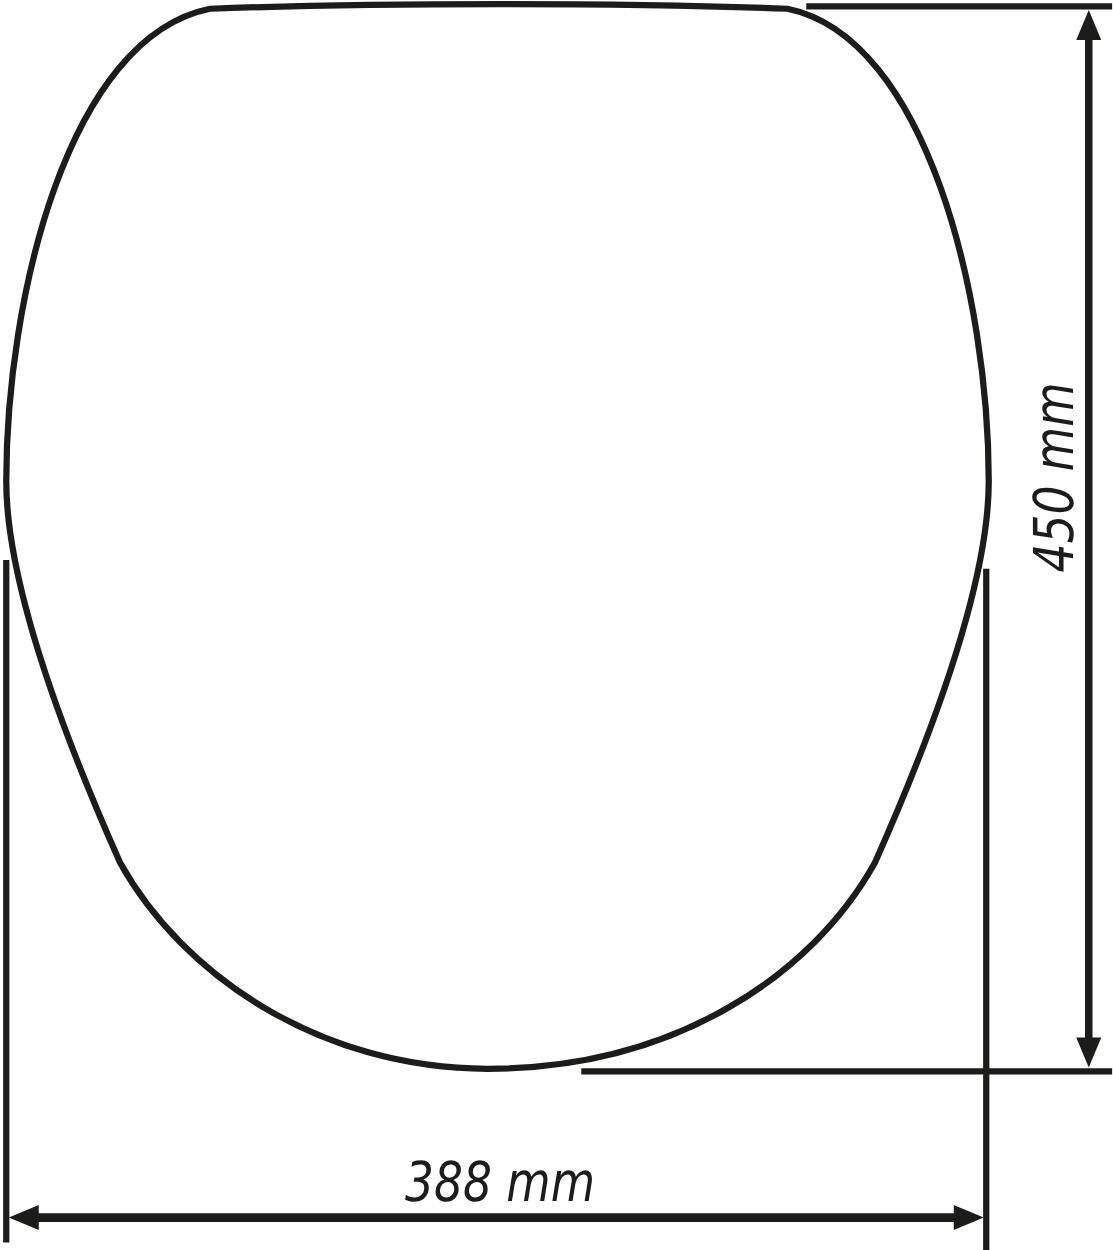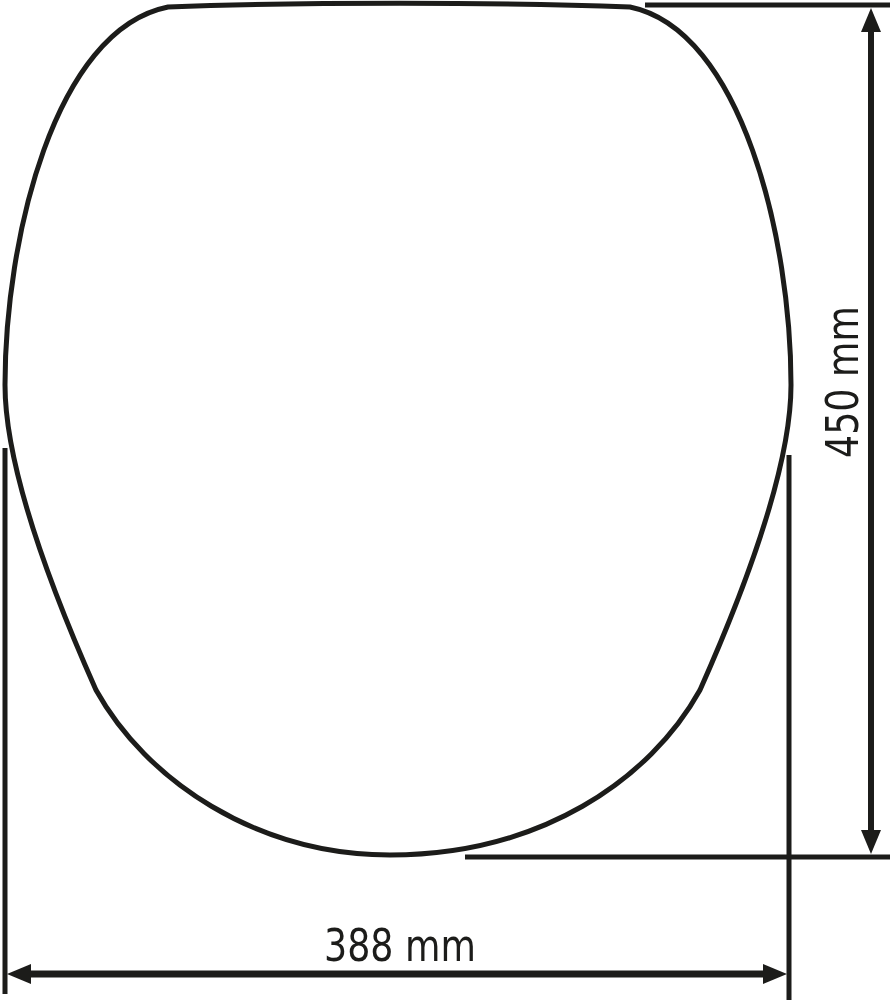--- a/index.html
+++ b/index.html
@@ -9,20 +9,21 @@
     height: 1000px;
     background: #ffffff;
     overflow: hidden;
     font-family: "DejaVu Sans", "Liberation Sans", sans-serif;
   }
   .diagram {
     position: relative;
     width: 805px;
     height: 1000px;
     background: var(--bg-color, #ffffff);
+    font-style: italic;
   }
   .diagram svg {
     display: block;
     color: var(--line-color, #1c1c1a);
   }
   .diagram line {
     stroke: currentColor;
   }
   .diagram polygon {
     fill: currentColor;

